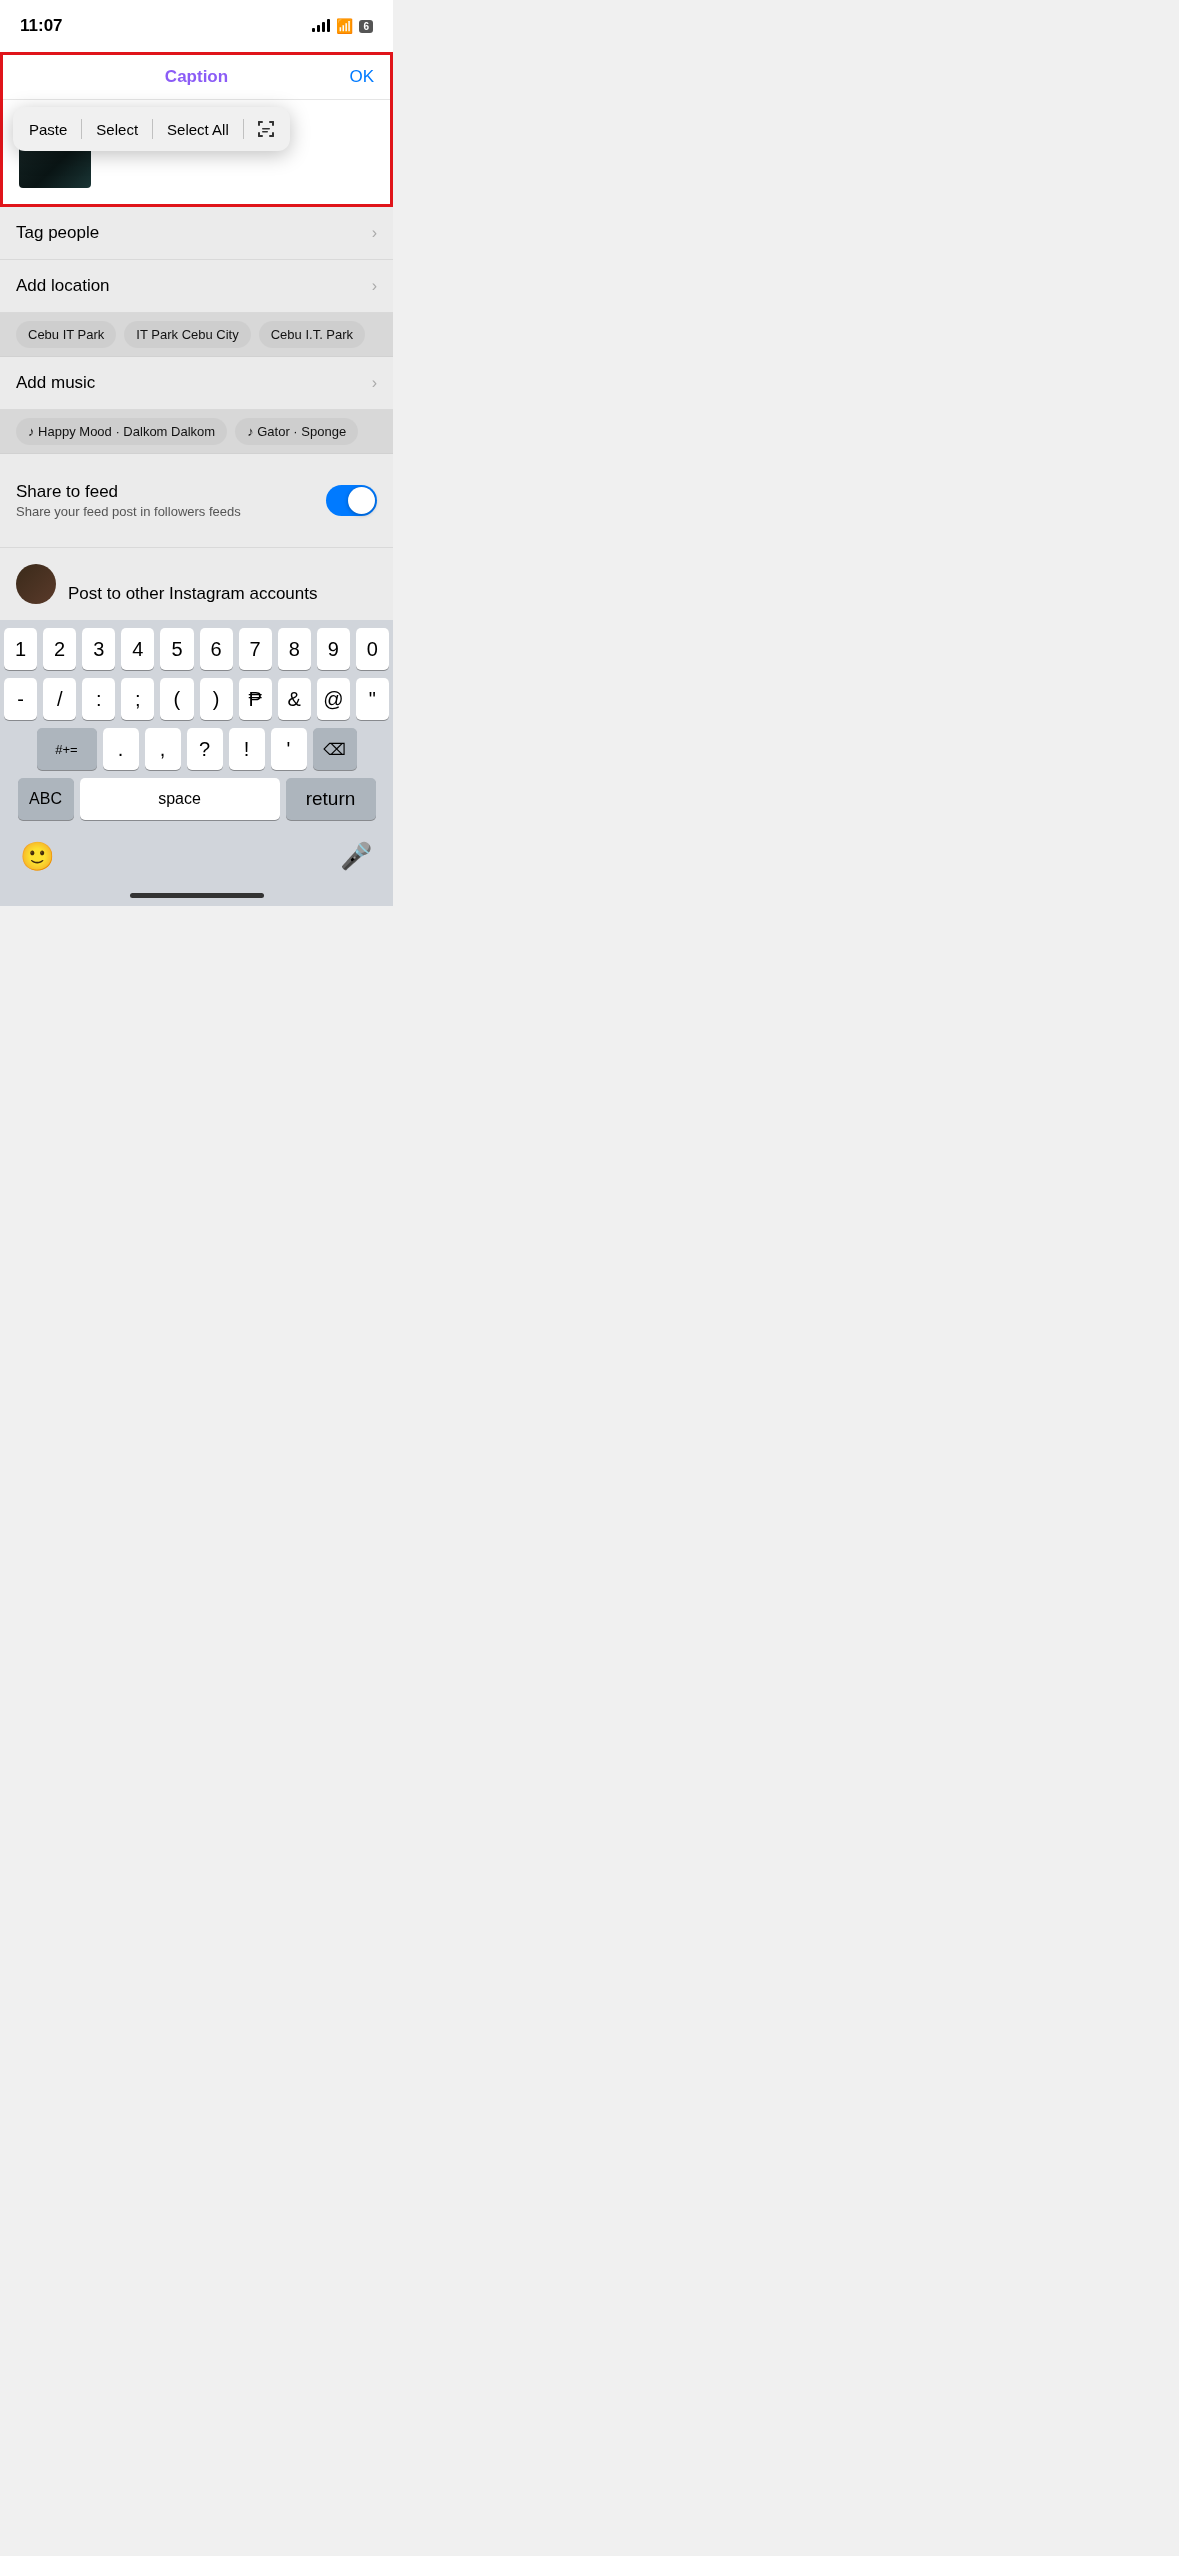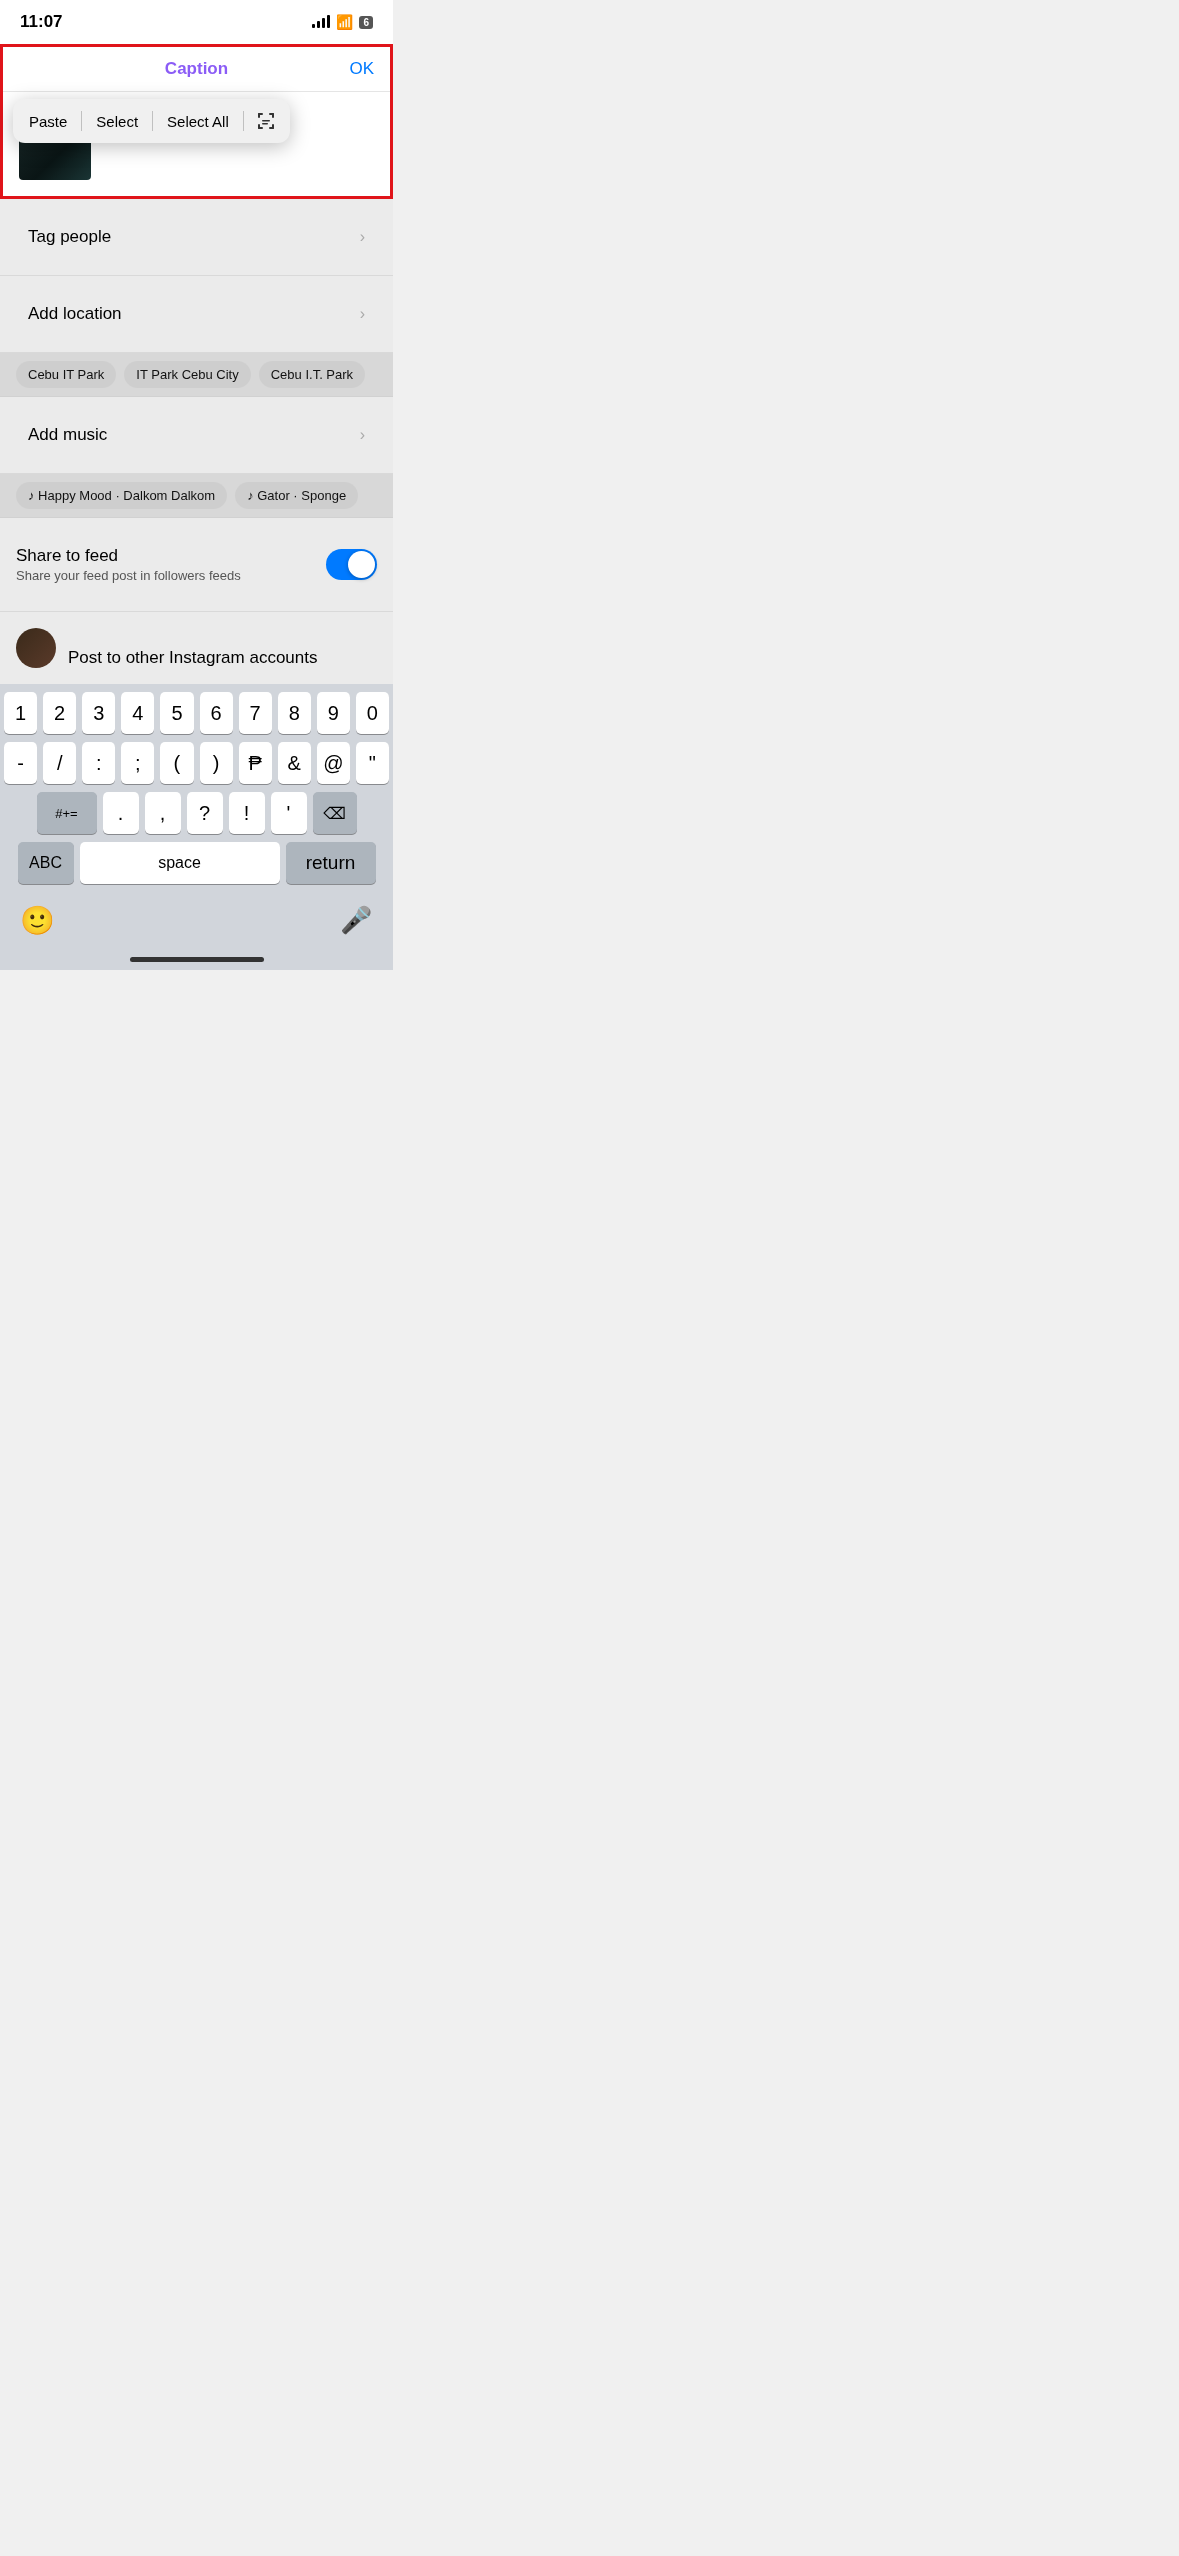--- a/index.html
+++ b/index.html
@@ -10,21 +10,21 @@
       min-height: 852px;
       background: #f0f0f0;
       font-family: -apple-system, 'SF Pro Text', 'Helvetica Neue', sans-serif;
       overflow-x: hidden;
       position: relative;
     }
 
     
     .status-bar {
       background: #fff;
-      height: 44px;
+      height: 52px;
       display: flex;
       align-items: center;
       justify-content: space-between;
       padding: 0 20px;
     }
     .status-time {
       font-size: 17px;
       font-weight: 600;
       color: #000;
     }
@@ -153,21 +153,21 @@
       51%, 100% { opacity: 0; }
     }
 
     
     .main-content {
       background: rgba(0,0,0,0.5);
     }
 
     .list-item {
       background: rgba(255,255,255,0.85);
-      padding: 28px;
+      padding: 16px;
       display: flex;
       align-items: center;
       justify-content: space-between;
       border-bottom: 1px solid rgba(200,200,200,0.5);
     }
     .list-item-label {
       font-size: 17px;
       color: #000;
     }
     .chevron {

